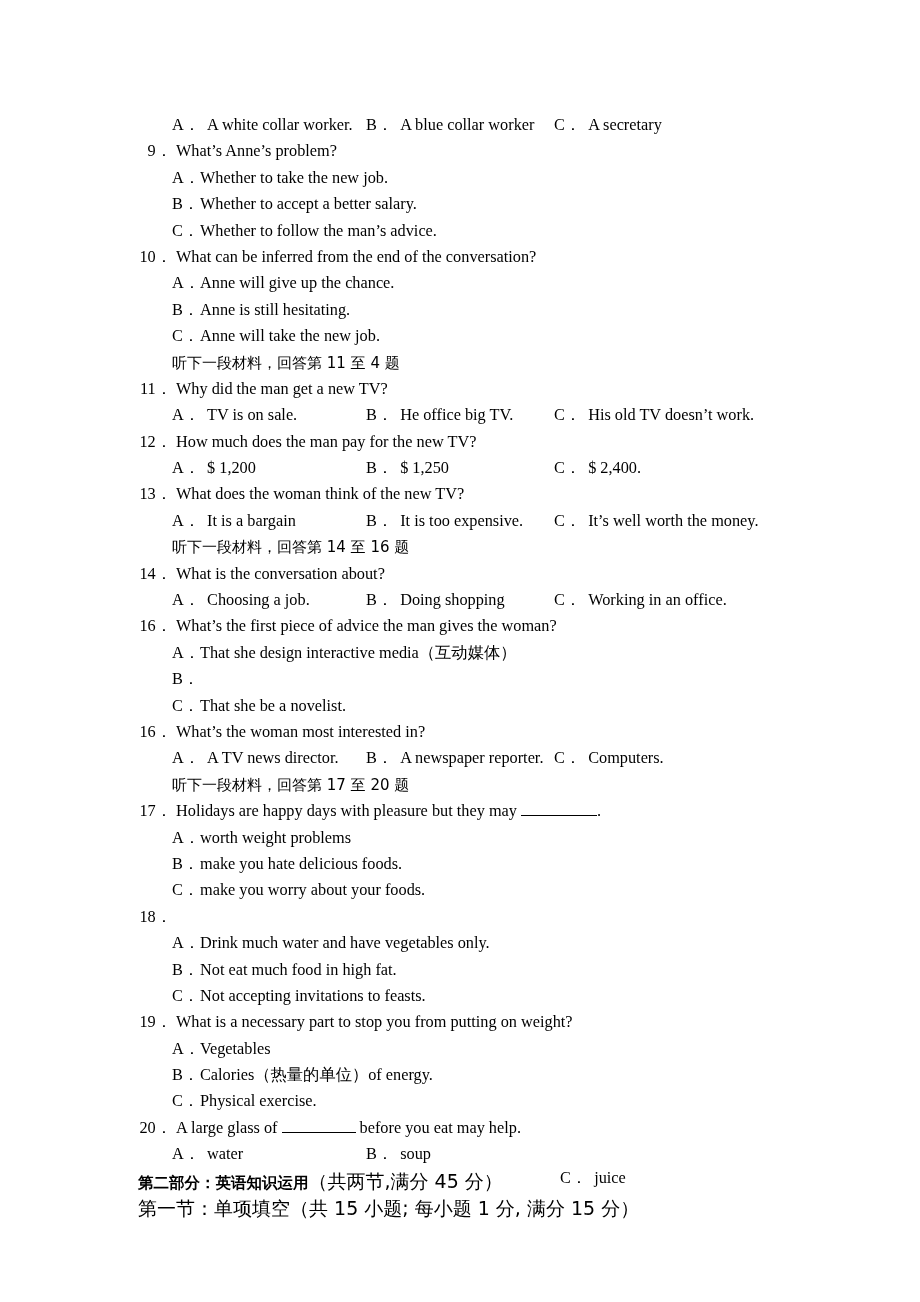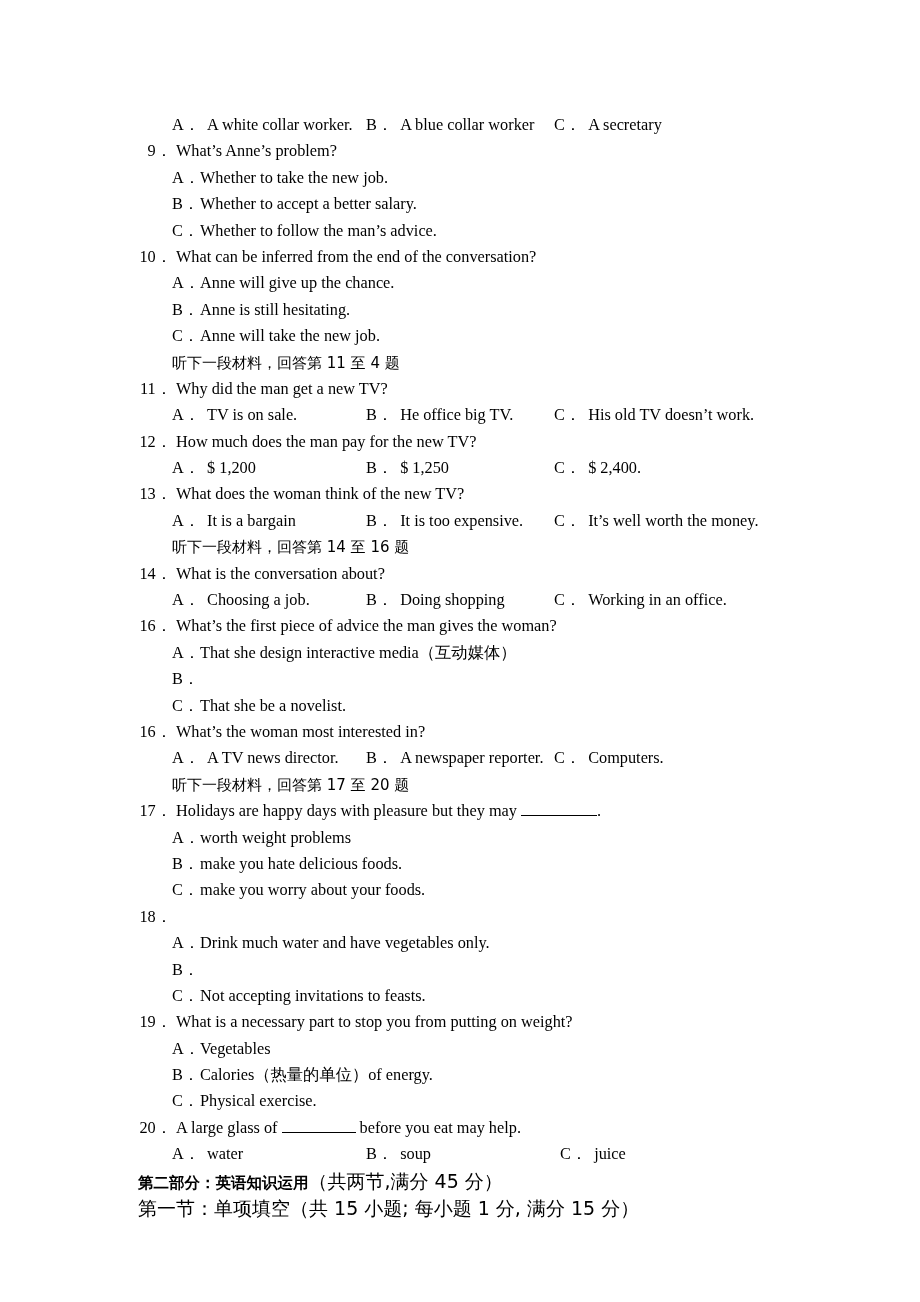--- a/index.html
+++ b/index.html
@@ -67,21 +67,21 @@
   .optrow .col .olabel {
     display: inline-block;
   }
   .optrow .col .otext {
     display: inline-block;
     margin-left: 7px;
   }
   .optrow .col-a { left: 34px; }
   .optrow .col-b { left: 228px; }
   .optrow .col-c { left: 416px; }
-  .optrow.wide .col-c { left: 422px; }
+  .optrow.wide .col-c { left: 422px; margin-top: 24px; }
 
   .cnline {
     font-family: "DejaVu Sans", "Liberation Sans", sans-serif;
     font-size: 15px;
   }
   .cnline .cntext {
     position: absolute;
     left: 34px;
     top: 0;
   }
@@ -248,20 +248,21 @@
       </div>
       <div class="line qline">
         <span class="qnum">18．</span>
       </div>
       <div class="line optline">
         <span class="olabel">A．</span>
         <span class="otext">Drink much water and have vegetables only.</span>
       </div>
       <div class="line optline">
         <span class="olabel">B．</span>
+        <span class="otext">Not eat much food in high fat.</span>
       </div>
       <div class="line optline">
         <span class="olabel">C．</span>
         <span class="otext">Not accepting invitations to feasts.</span>
       </div>
       <div class="line qline">
         <span class="qnum">19．</span>
         <span class="qtext">What is a necessary part to stop you from putting on weight?</span>
       </div>
       <div class="line optline">

